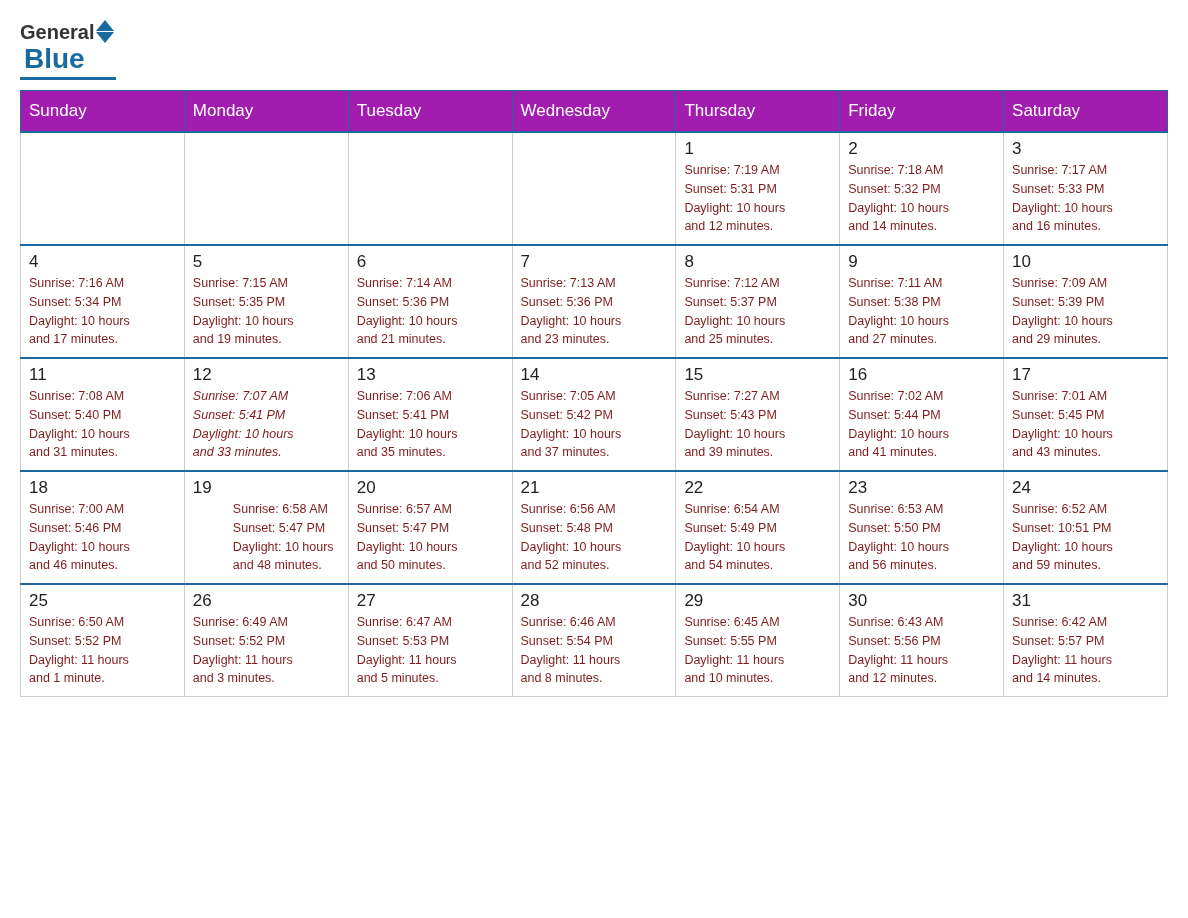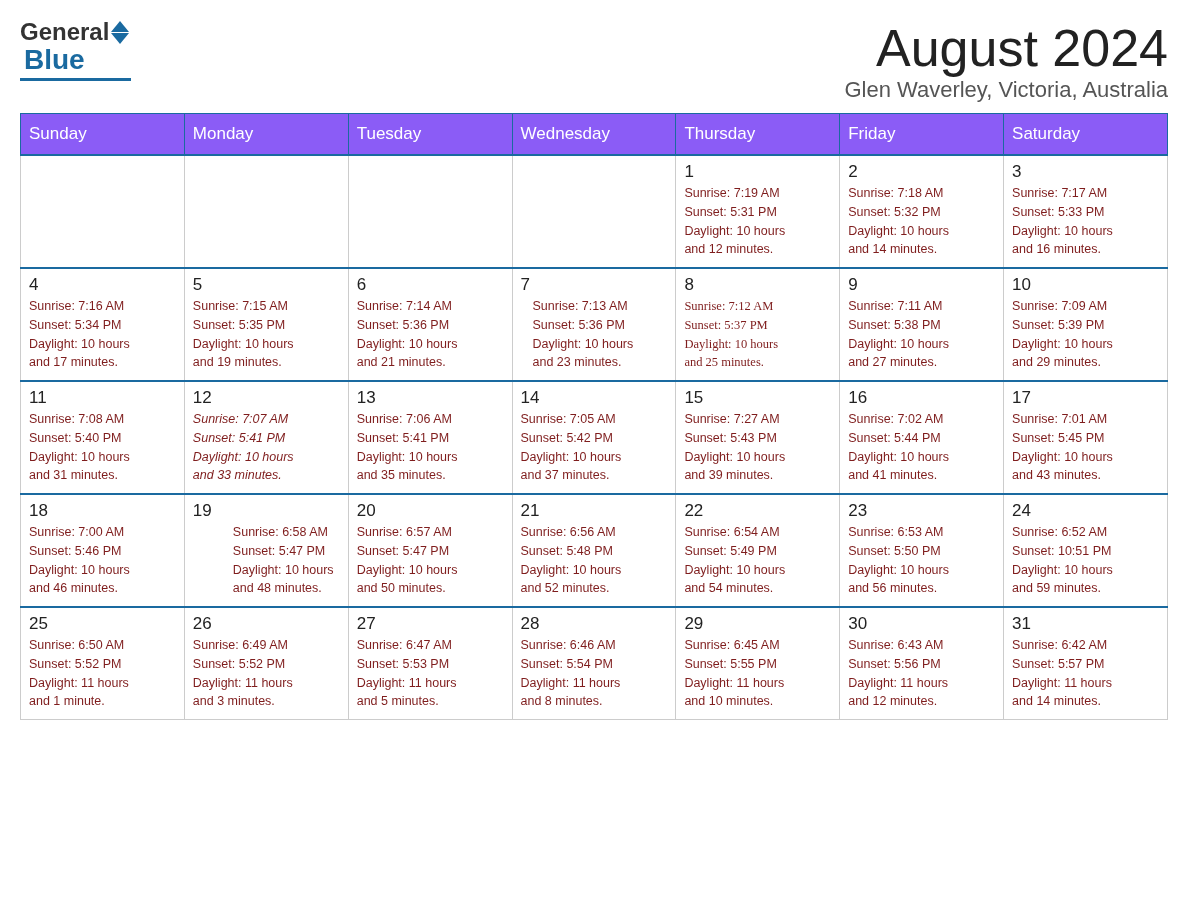--- a/index.html
+++ b/index.html
@@ -35,21 +35,21 @@
       font-size: 22px;
       color: #555;
       font-weight: normal;
     }
     .calendar {
       width: 100%;
       border-collapse: collapse;
       margin-top: 8px;
     }
     .calendar th {
-      background: #8b5cf6;
+      background: #a21caf;
       color: #fff;
       padding: 10px 8px;
       font-size: 17px;
       font-weight: normal;
       text-align: left;
       border: 1px solid #1a6aa0;
     }
     .calendar td {
       vertical-align: top;
       padding: 6px 8px 8px 8px;
@@ -75,34 +75,30 @@
     .empty-cell {
       background: #f9f9f9;
     }
   </style>
 </head>
 <body>
 
 <div class="header">
   <div class="logo">
     <div style="display:flex; align-items:center; line-height:1;">
-      <span style="font-size:24px; font-weight:bold; color:#333;">General</span>
+      <span style="font-size:20px; font-weight:bold; color:#333;">General</span>
       <span style="display:inline-flex; flex-direction:column; align-items:center; margin: 0 2px;">
         <span style="display:block; width:0; height:0; border-left:9px solid transparent; border-right:9px solid transparent; border-bottom:11px solid #1a6aa0; margin-bottom:1px;"></span>
         <span style="display:block; width:0; height:0; border-left:9px solid transparent; border-right:9px solid transparent; border-top:11px solid #1a6aa0;"></span>
       </span>
     </div>
     <div style="display:flex; align-items:center;">
       <span style="font-size:28px; font-weight:bold; color:#1a6aa0; margin-left:4px;">Blue</span>
     </div>
     <div style="height:3px; background:#1a6aa0; margin-top:2px; width:100%;"></div>
-  </div>
-  <div class="title-block">
-    <div class="month-year">August 2024</div>
-    <div class="location">Glen Waverley, Victoria, Australia</div>
   </div>
 </div>
 
 <table class="calendar">
   <thead>
     <tr>
       <th>Sunday</th>
       <th>Monday</th>
       <th>Tuesday</th>
       <th>Wednesday</th>
@@ -156,28 +152,28 @@
         </td>
         <td>
           <span class="day-number">6</span>
           <div class="day-info" style="white-space: pre-line;">Sunrise: 7:14 AM
 Sunset: 5:36 PM
 Daylight: 10 hours
 and 21 minutes.</div>
         </td>
         <td>
           <span class="day-number">7</span>
-          <div class="day-info" style="white-space: pre-line; margin-left: 12px;">Sunrise: 7:13 AM
+          <div class="day-info" style="white-space: pre-line;">Sunrise: 7:13 AM
 Sunset: 5:36 PM
 Daylight: 10 hours
 and 23 minutes.</div>
         </td>
         <td>
           <span class="day-number">8</span>
-          <div class="day-info" style="white-space: pre-line; font-family: Liberation Serif, serif;">Sunrise: 7:12 AM
+          <div class="day-info" style="white-space: pre-line;">Sunrise: 7:12 AM
 Sunset: 5:37 PM
 Daylight: 10 hours
 and 25 minutes.</div>
         </td>
         <td>
           <span class="day-number">9</span>
           <div class="day-info" style="white-space: pre-line;">Sunrise: 7:11 AM
 Sunset: 5:38 PM
 Daylight: 10 hours
 and 27 minutes.</div>

